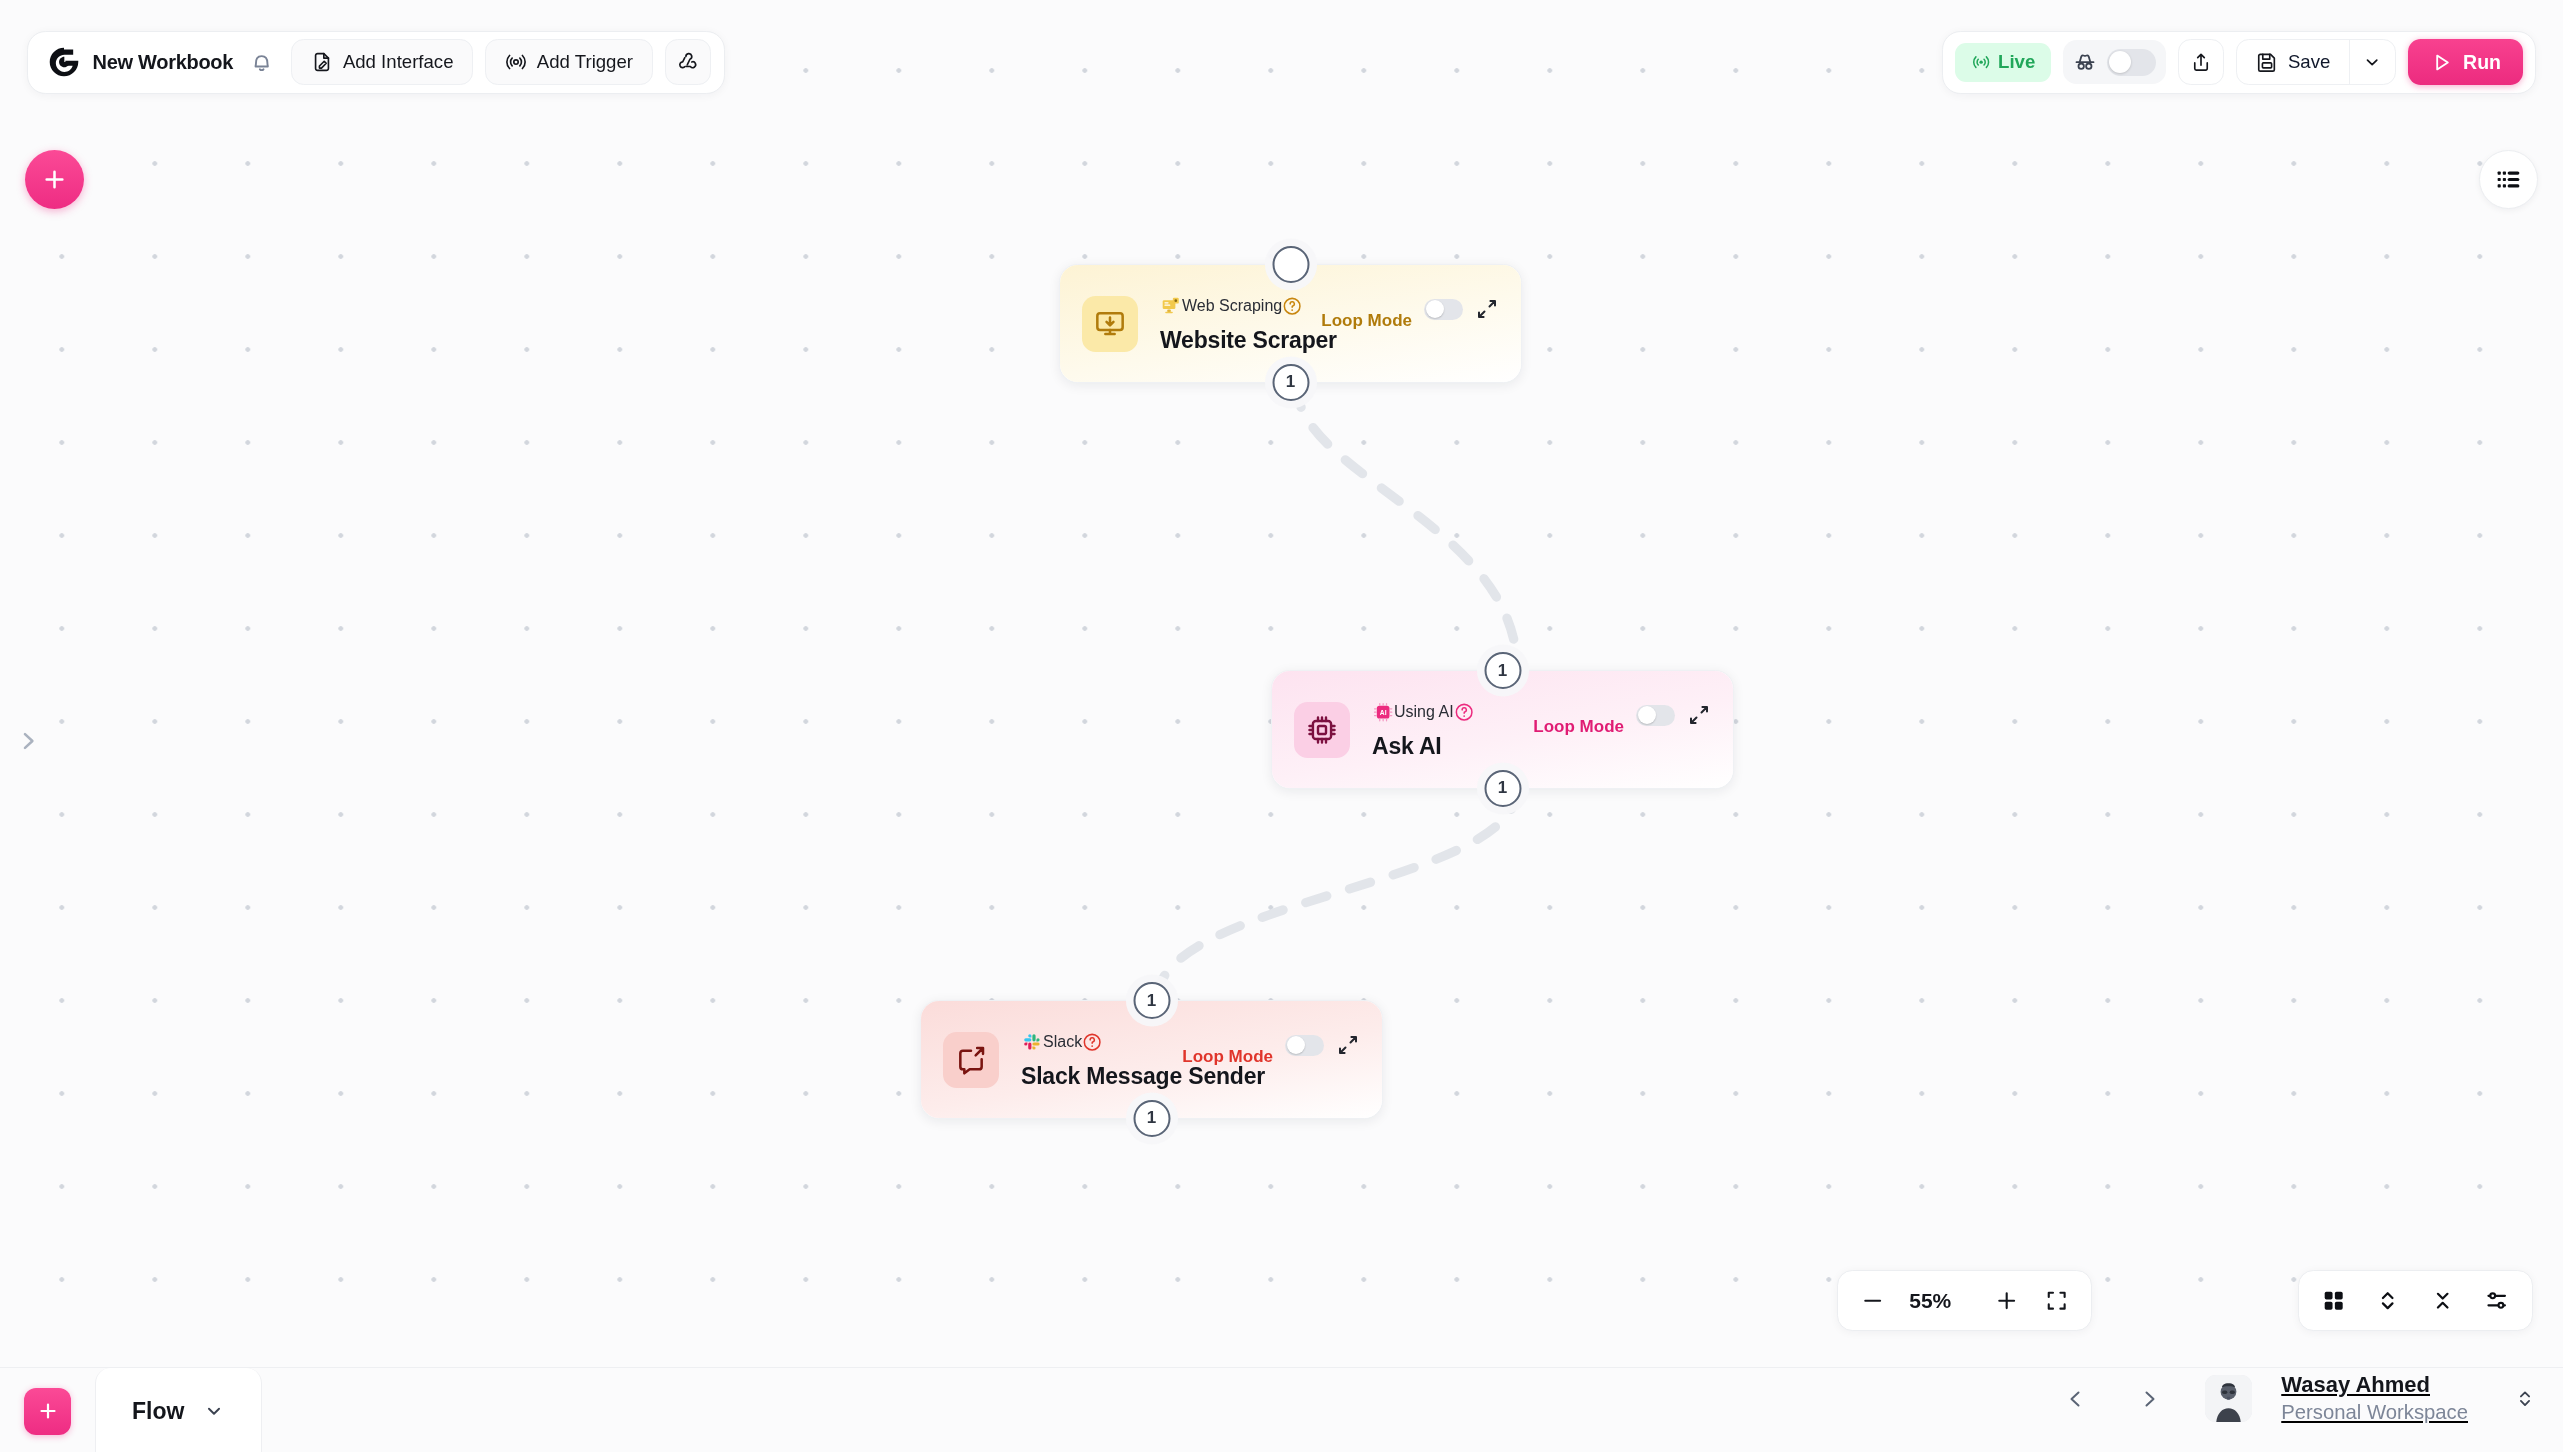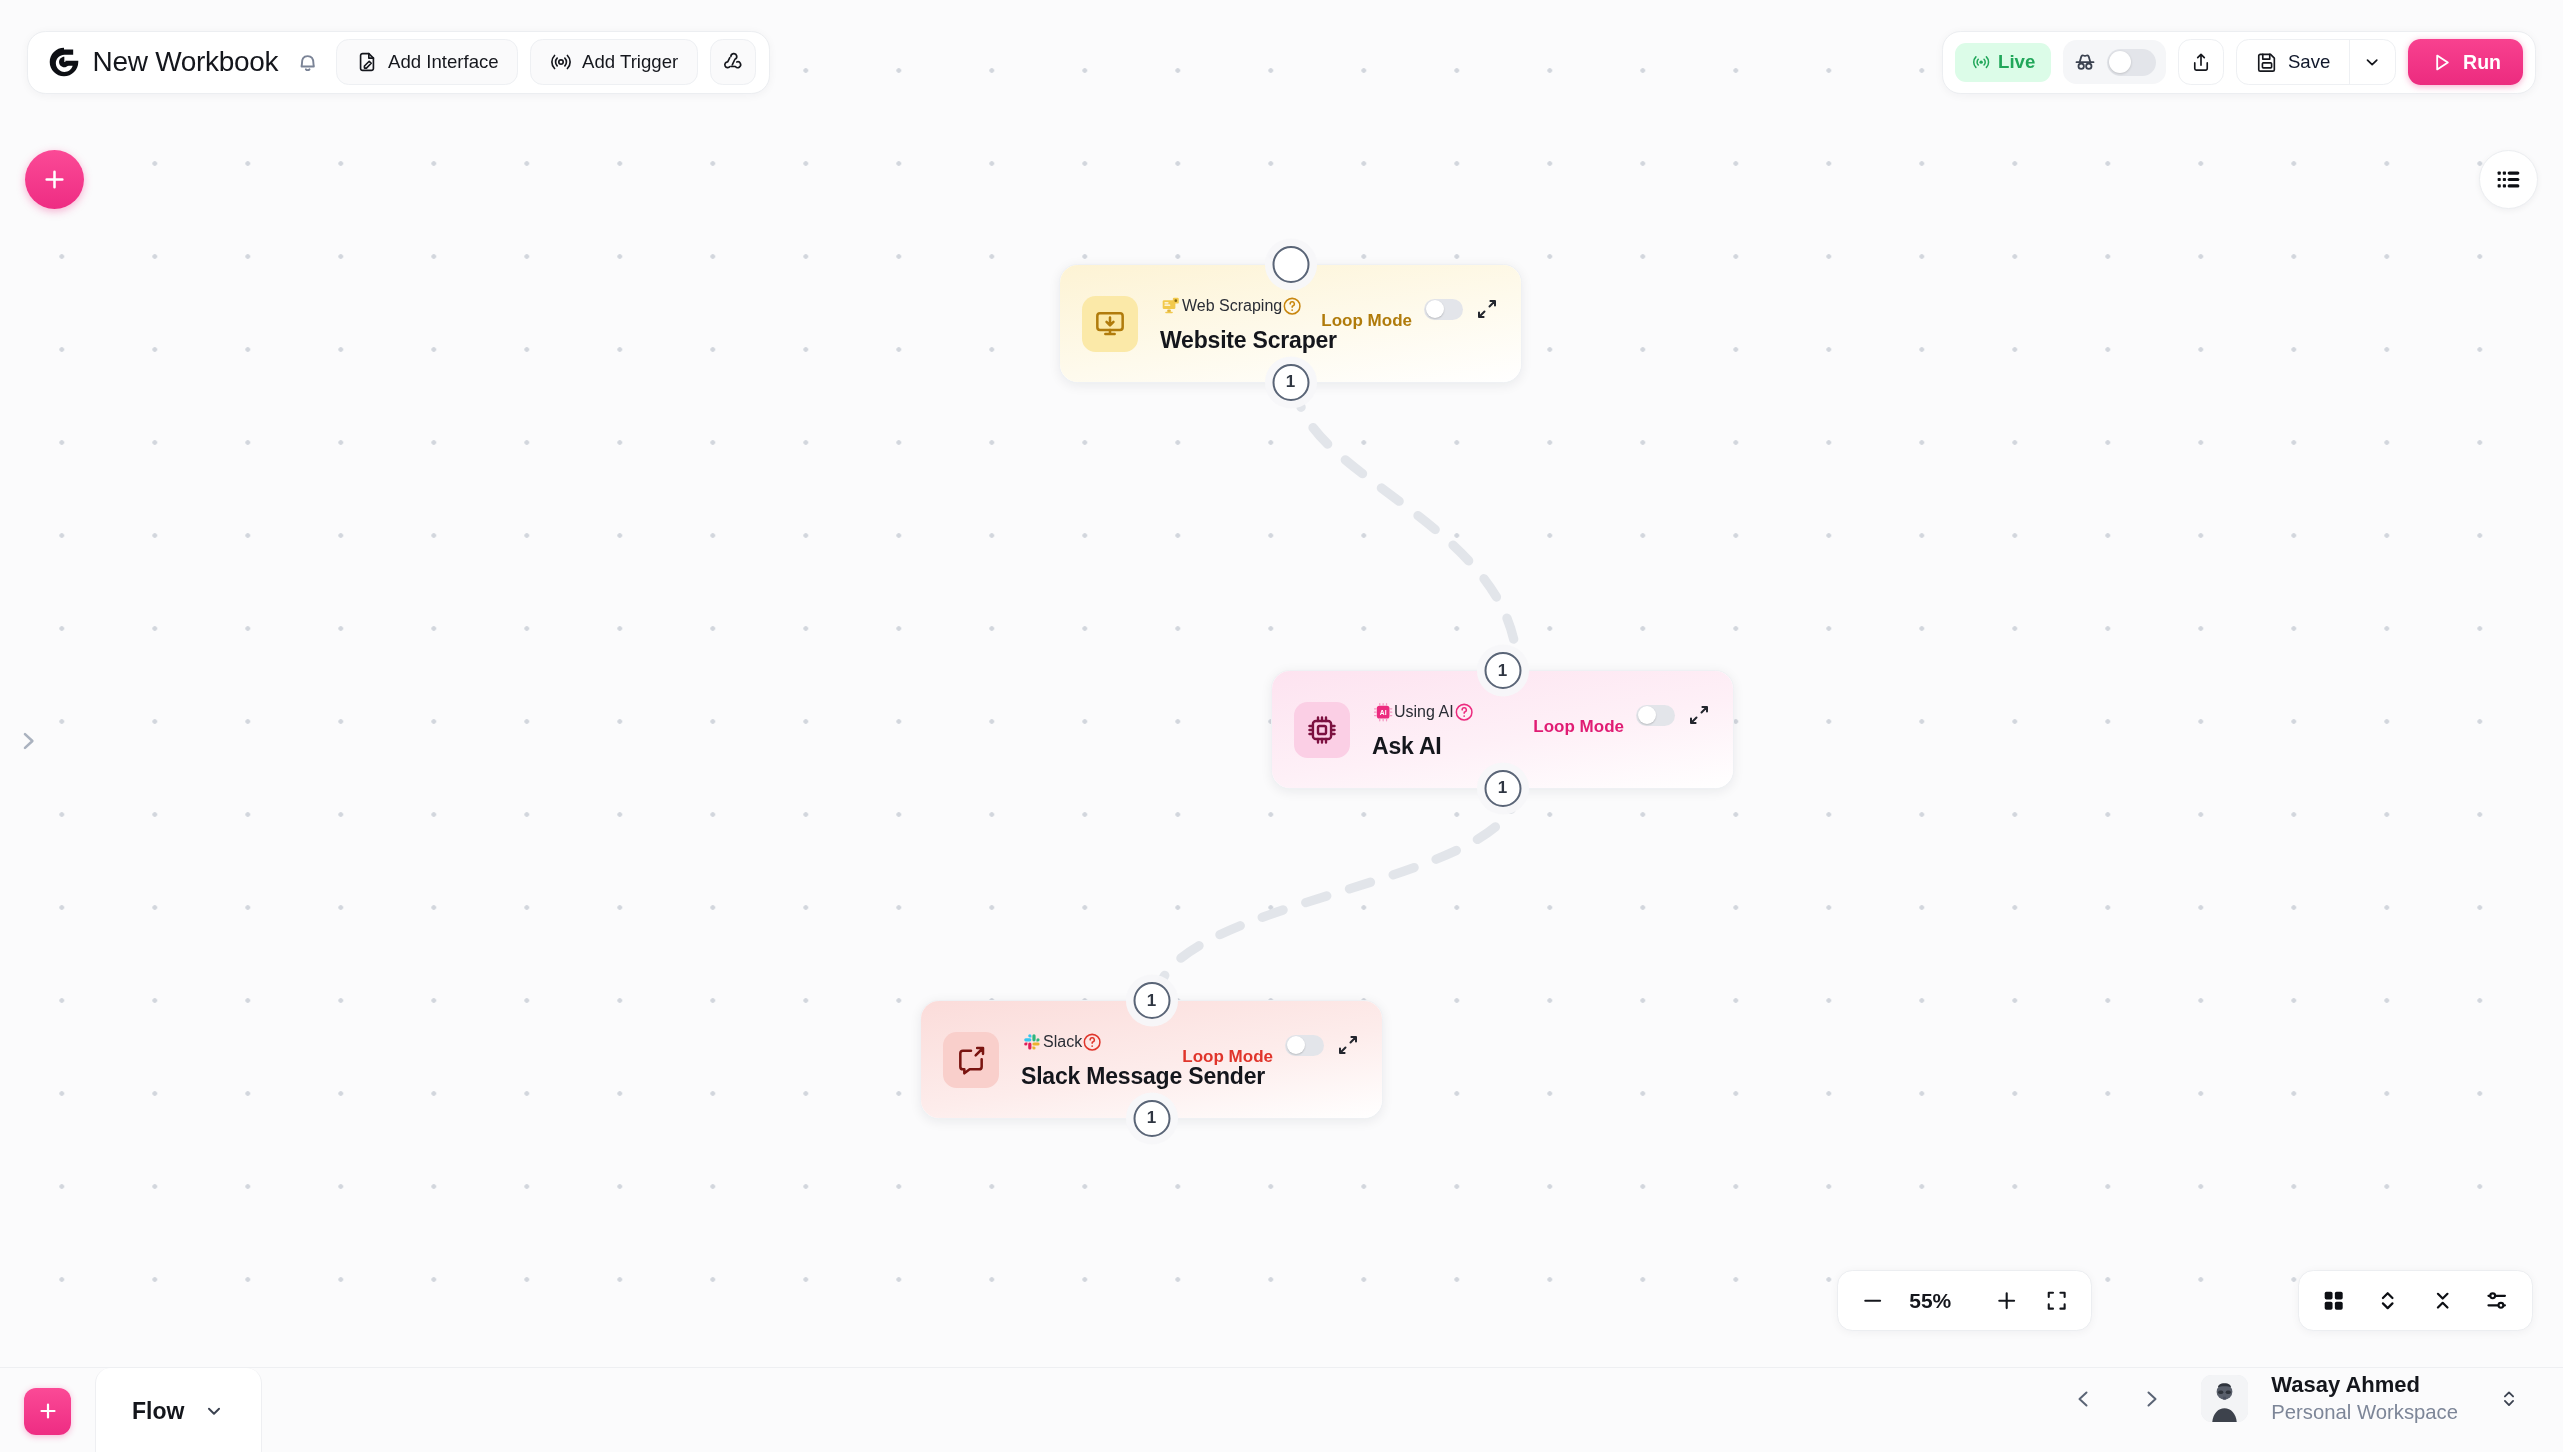--- a/index.html
+++ b/index.html
@@ -26,21 +26,21 @@
     position: absolute;
     background: #fff;
     border: 0.8px solid #eceef1;
     border-radius: 18.6px;
     box-shadow: 0 1.7px 8.5px rgba(20,24,40,.045);
   }
 
   
   #topbar-left { left: 27px; top: 30.5px; height: 63px; display: flex; align-items: center; padding: 0 13.6px 0 18.6px; gap: 12px; }
   #brand-logo { width: 34px; height: 34px; flex: 0 0 34px; }
-  #wb-title { font-size: 28px; font-weight: 400; color: #14161c; letter-spacing: -0.3px; white-space: nowrap; }
+  #wb-title { font-size: 20px; font-weight: 700; color: #14161c; letter-spacing: -0.3px; white-space: nowrap; }
   .icon-btn {
     display: flex; align-items: center; justify-content: center;
     border: none; background: transparent; cursor: pointer;
   }
   #bell-btn { width: 34px; height: 34px; }
   .pill-btn {
     display: flex; align-items: center; gap: 10.2px;
     height: 46px; padding: 0 18.6px;
     background: #fafafb; border: 0.8px solid #eef0f3; border-radius: 12.7px;
     font-size: 18.6px; color: #15171d; font-weight: 500; cursor: pointer;
@@ -167,21 +167,21 @@
     display: flex; align-items: center; justify-content: center;
     box-shadow: 0 1.7px 6px rgba(238,44,131,.3);
   }
   #flow-tab {
     margin-left: 24px; padding: 0 36px; height: 86px;
     background: #fff; border-left: 0.8px solid #eeeff2; border-right: 0.8px solid #eeeff2;
     border-top-left-radius: 15.3px; border-top-right-radius: 15.3px;
     display: flex; align-items: center; gap: 18.6px; cursor: pointer;
   }
   #flow-label { font-size: 23px; font-weight: 700; color: #14161c; }
-  #bb-right { display: flex; align-items: center; gap: 6px; padding-right: 31px; }
+  #bb-right { display: flex; align-items: center; gap: 12px; padding-right: 15px; text-decoration: underline; }
   .nav-arrow { width: 61px; height: 61px; display: flex; align-items: center; justify-content: center; cursor: pointer; }
   #avatar {
     width: 47px; height: 47px; border-radius: 11px; margin: 0 17px 0 13.6px;
     background: #e8eaee; overflow: hidden; flex: 0 0 47px;
   }
   #user-name { font-size: 22px; font-weight: 700; color: #14161c; line-height: 1.2; white-space: nowrap; }
   #user-ws { font-size: 20.3px; color: #7d8698; line-height: 1.3; white-space: nowrap; }
   #user-caret { width: 46px; height: 46px; display: flex; align-items: center; justify-content: center; margin-left: 22px; cursor: pointer; }
 </style>
 </head>

